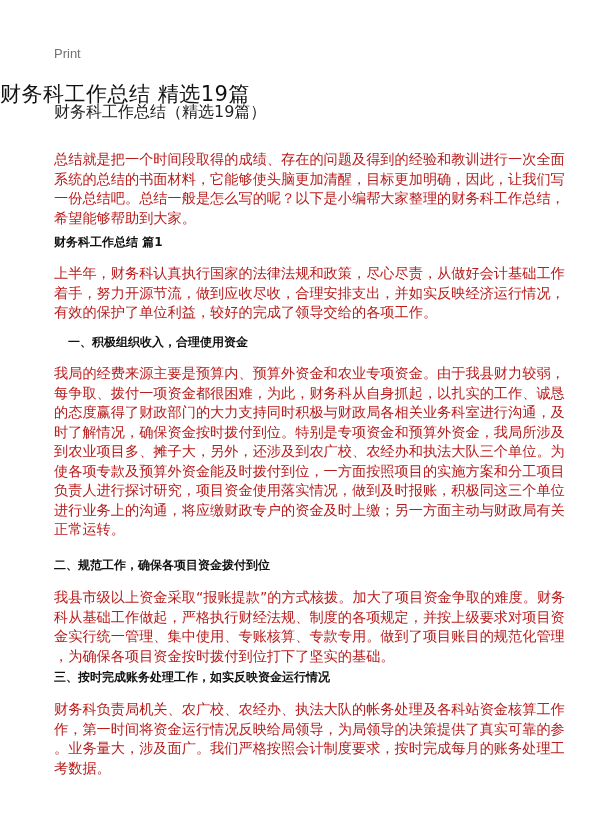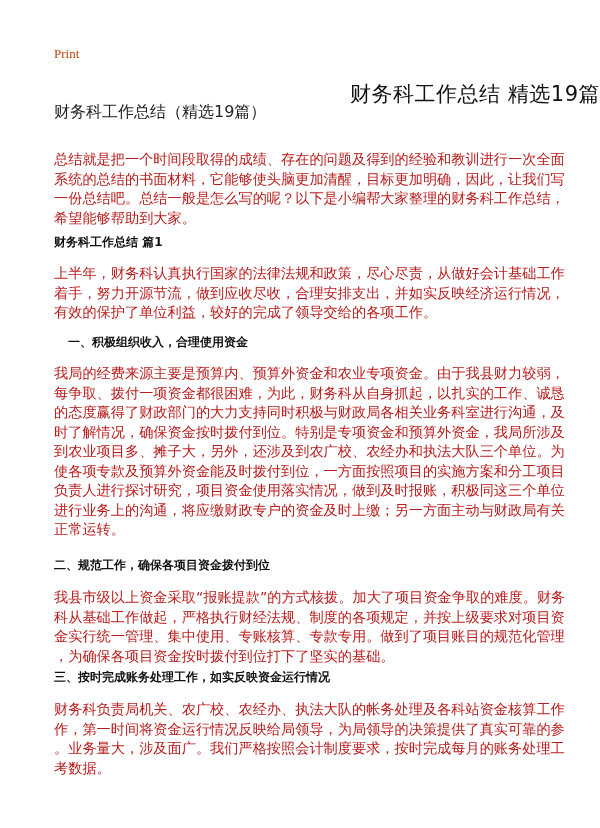--- a/index.html
+++ b/index.html
@@ -12,30 +12,30 @@
       height: 828px;
       position: relative;
       overflow: hidden;
       color: #1a1a1a;
       font-family: "DejaVu Sans", "Liberation Sans", sans-serif;
     }
     .print-label {
       position: absolute;
       left: 54px;
       top: 46px;
-      font-family: Liberation Serif, serif;
+      font-family: Liberation Sans, sans-serif;
       font-size: 13px;
-      color: #c2410c;
+      color: #737373;
     }
     .doc-title {
       position: absolute;
       left: 0;
       width: 600px;
       top: 80px;
-      text-align: right;
+      text-align: left;
       font-size: 21px;
       color: #111;
       letter-spacing: 0.5px;
     }
     .doc-subtitle {
       position: absolute;
       left: 54px;
       top: 102px;
       font-size: 16px;
       color: #222;

